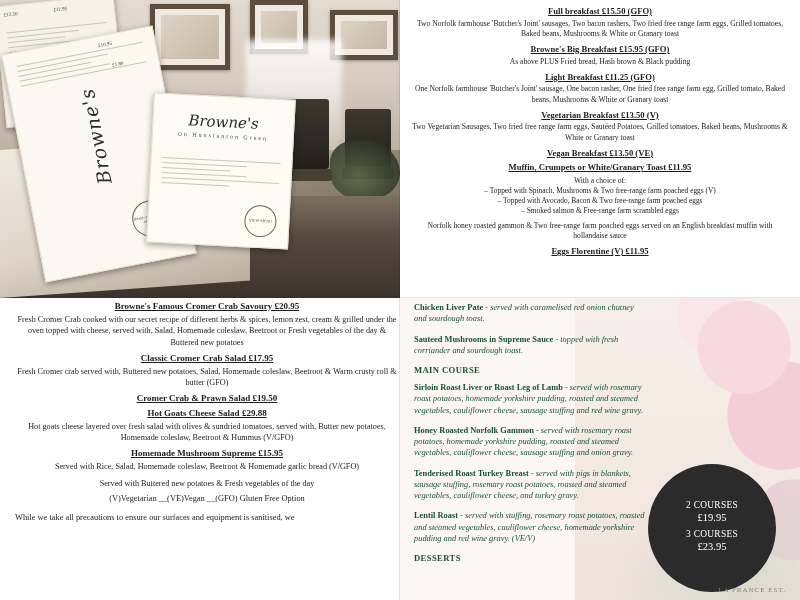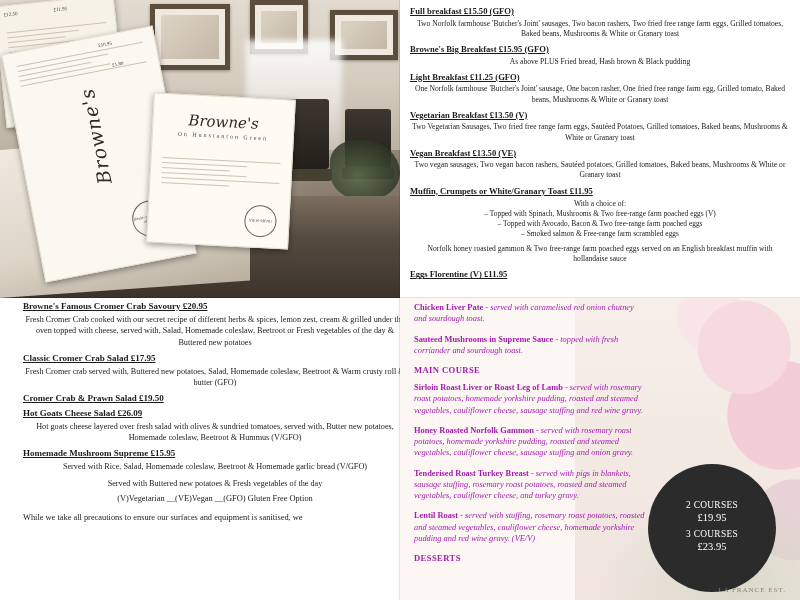--- a/index.html
+++ b/index.html
@@ -21,21 +21,21 @@
     height: 600px;
   }
 
   
   .quad {
     position: absolute;
     overflow: hidden;
   }
   #q-photo      { left: 0;   top: 0;   width: 400px; height: 298px; }
   #q-breakfast  { left: 400px; top: 0; width: 400px; height: 298px; background: #fff; }
-  #q-mains      { left: 15px;   top: 298px; width: 400px; height: 302px; background: #fff; }
+  #q-mains      { left: 7px;   top: 298px; width: 400px; height: 302px; background: #fff; }
   #q-roasts     { left: 400px; top: 298px; width: 400px; height: 302px; background: #fff; }
 
   
   .photo-bg {
     position: absolute;
     inset: 0;
     background:
       linear-gradient(160deg, #d8cec2 0%, #cfc4b6 22%, #b9ab9c 46%, #8f8275 68%, #6d6256 88%, #574d44 100%);
   }
   .wall {
@@ -165,21 +165,21 @@
   
   .menu-panel {
     position: absolute;
     inset: 0;
     padding: 2px 10px 0 10px;
     box-sizing: border-box;
     color: #1b1b1b;
     font-family: "Liberation Serif", serif;
   }
   .m-title {
-    text-align: left;
+    text-align: center;
     font-weight: bold;
     text-decoration: underline;
     font-size: 8.6px;
     margin: 4px 0 2px 0;
     line-height: 1.25;
   }
   .m-body {
     text-align: center;
     font-size: 7.6px;
     line-height: 1.33;
@@ -231,21 +231,21 @@
   }
   .roast-bg-leaves {
     position: absolute; right: 0; bottom: 0; width: 210px; height: 130px;
     background: radial-gradient(ellipse at 70% 85%, #cfd6c2, transparent 65%);
     opacity: .7;
   }
   .roast-panel {
     position: absolute; left: 0; top: 0; width: 400px; height: 302px;
     padding: 4px 12px 0 14px;
     box-sizing: border-box;
-    color: #a21caf;
+    color: #14532d;
     font-family: "Liberation Serif", serif;
   }
   .r-item {
     font-size: 8.4px;
     line-height: 1.34;
     margin: 0 0 9px 0;
     max-width: 232px;
   }
   .r-item b { font-weight: bold; }
   .r-item i { font-style: italic; }
@@ -369,21 +369,20 @@
       <div class="m-title">Browne's Big Breakfast £15.95 (GFO)</div>
       <div class="m-body">As above PLUS Fried bread, Hash brown &amp; Black pudding</div>
 
       <div class="m-title">Light Breakfast £11.25 (GFO)</div>
       <div class="m-body">One Norfolk farmhouse 'Butcher's Joint' sausage, One bacon rasher, One fried free range farm egg, Grilled tomato, Baked beans, Mushrooms &amp; White or Granary toast</div>
 
       <div class="m-title">Vegetarian  Breakfast £13.50 (V)</div>
       <div class="m-body">Two Vegetarian Sausages, Two fried free range farm eggs, Sautéed Potatoes, Grilled tomatoes, Baked beans, Mushrooms &amp; White or Granary toast</div>
 
       <div class="m-title">Vegan Breakfast £13.50 (VE)</div>
-      <div class="m-body">Two vegan sausages, Two vegan bacon rashers, Sautéed potatoes, Grilled tomatoes, Baked beans, Mushrooms &amp; White or Granary toast</div>
 
       <div class="m-title">Muffin, Crumpets or White/Granary Toast £11.95</div>
       <div class="m-choice-lead">With a choice of:</div>
       <div class="m-dash">
         –&nbsp;<span>Topped with Spinach, Mushrooms &amp; Two free-range farm poached eggs (V)</span>
       </div>
       <div class="m-dash">
         –&nbsp;<span>Topped with Avocado, Bacon &amp; Two free-range farm poached eggs</span>
       </div>
       <div class="m-dash" style="margin-bottom:5px;">
@@ -400,21 +399,21 @@
     <div class="menu-panel mains-panel">
 
       <div class="m-title">Browne's Famous Cromer Crab Savoury £20.95</div>
       <div class="m-body">Fresh Cromer Crab cooked with our secret recipe of different herbs &amp; spices, lemon zest, cream &amp; grilled under the oven topped with cheese, served with, Salad, Homemade coleslaw, Beetroot or Fresh vegetables of the day &amp; Buttered new potatoes</div>
 
       <div class="m-title">Classic Cromer Crab Salad £17.95</div>
       <div class="m-body">Fresh Cromer crab served with, Buttered new potatoes, Salad, Homemade coleslaw, Beetroot &amp; Warm crusty roll &amp; butter (GFO)</div>
 
       <div class="m-title">Cromer Crab &amp; Prawn Salad £19.50</div>
 
-      <div class="m-title">Hot Goats Cheese Salad £26.09</div>
+      <div class="m-title">Hot Goats Cheese Salad £29.88</div>
       <div class="m-body">Hot goats cheese layered over fresh salad with olives &amp; sundried tomatoes, served with, Butter new potatoes, Homemade coleslaw, Beetroot &amp; Hummus (V/GFO)</div>
 
       <div class="m-title">Homemade Mushroom Supreme £15.95</div>
       <div class="m-body">Served with Rice, Salad, Homemade coleslaw, Beetroot &amp; Homemade garlic bread (V/GFO)</div>
 
       <div class="m-body">Served with Buttered new potatoes &amp; Fresh vegetables of the day</div>
 
       <div class="legend-line">(V)Vegetarian __(VE)Vegan __(GFO) Gluten Free Option</div>
       <div class="disclaimer">While we take all precautions to ensure our surfaces and equipment is sanitised, we</div>
     </div>

